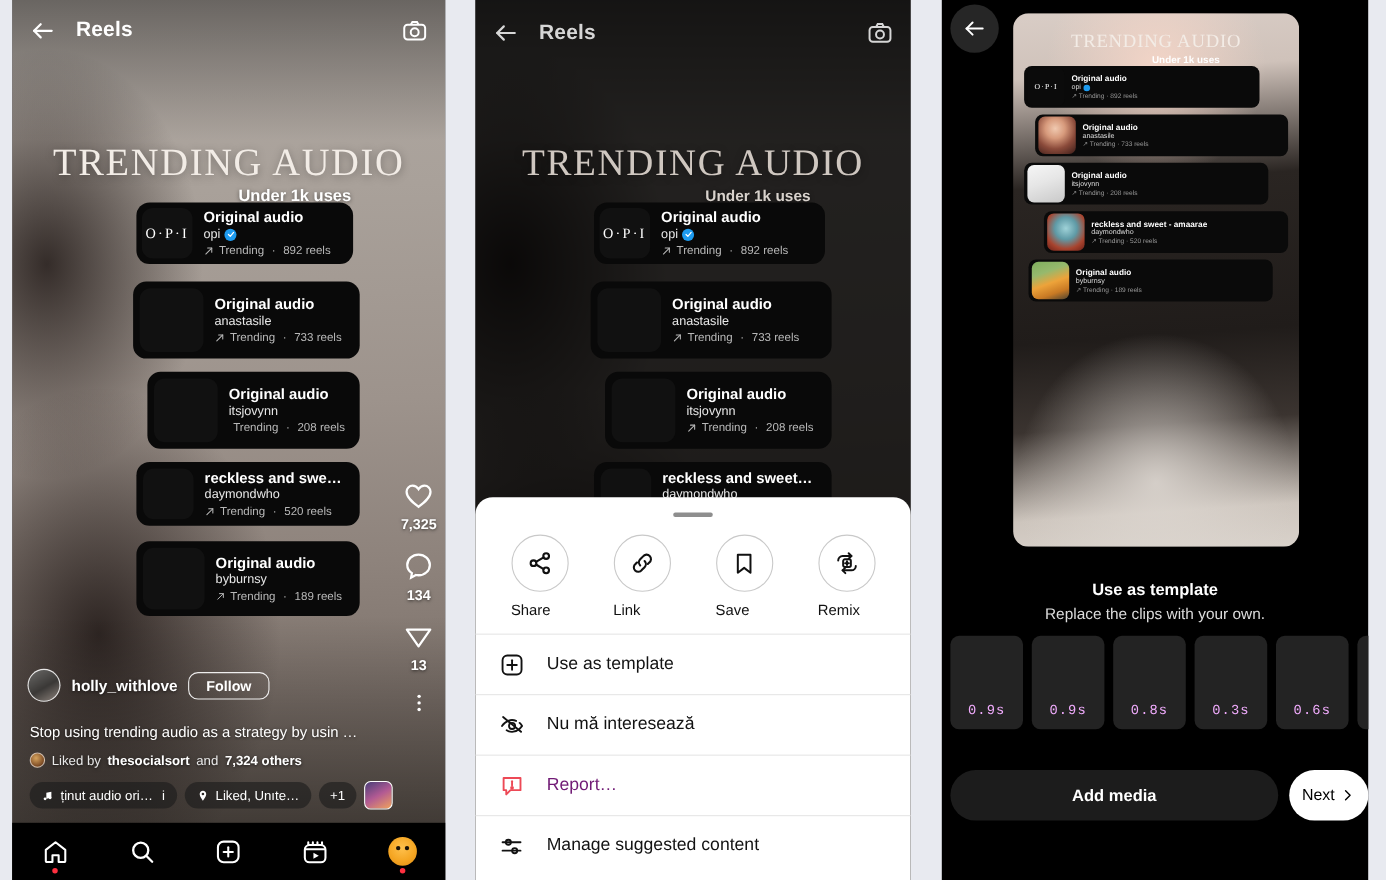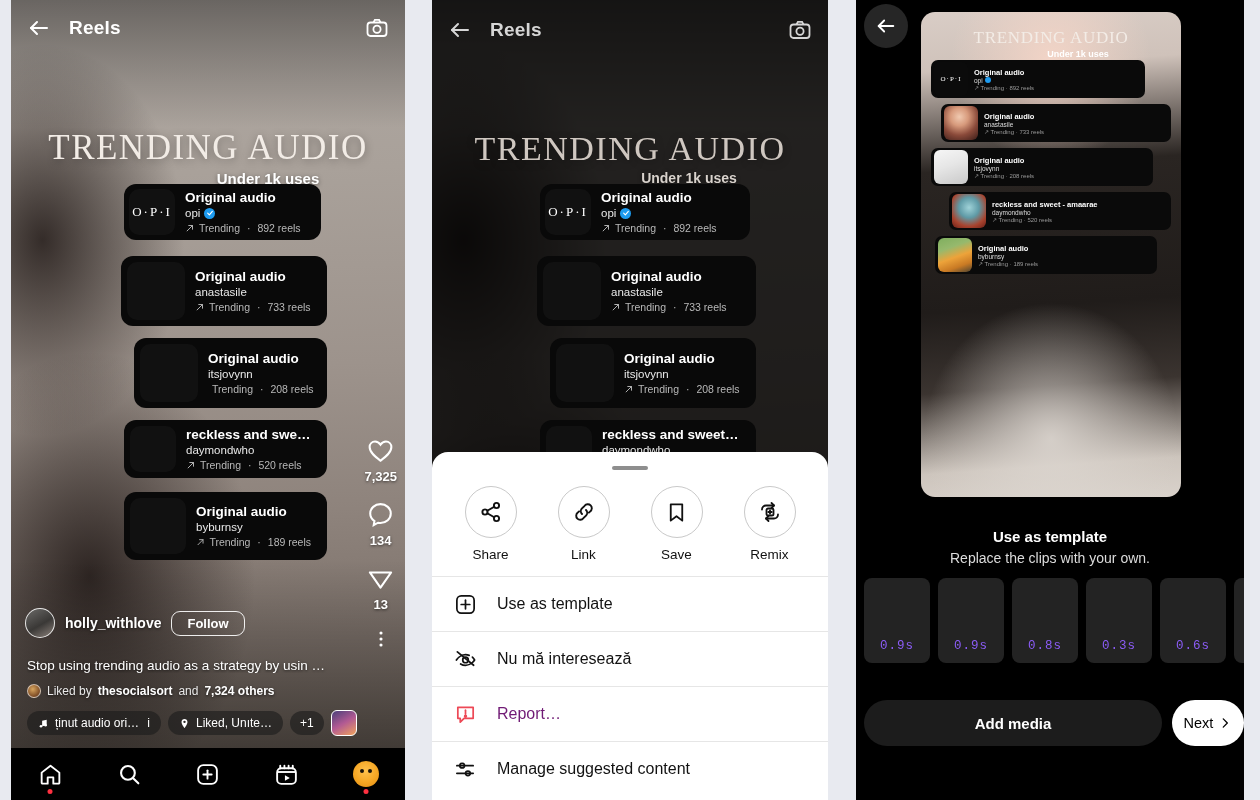--- a/index.html
+++ b/index.html
@@ -126,21 +126,21 @@
   .pfp-nav:before{content:"";position:absolute;left:7px;top:8px;width:4px;height:4px;border-radius:50%;background:#1a1208;}
   .pfp-nav:after{content:"";position:absolute;left:15px;top:8px;width:4px;height:4px;border-radius:50%;background:#1a1208;}
 
   
   .sheet {
     position:absolute; left:0; right:0; bottom:0; top:452px;
     background:#fff; border-radius:16px 16px 0 0; z-index:20; overflow:hidden;
   }
   .grabber { width:36px;height:4px;border-radius:2px;background:#8e8e8e; margin:14px auto 0; }
   .sheet-actions { display:flex; justify-content:space-around; padding:16px 12px 14px; }
-  .sa { display:flex; flex-direction:column; align-items:center; gap:9px; }
+  .sa { display:flex; flex-direction:column; align-items:flex-start; gap:9px; }
   .sa .circle { width:52px;height:52px;border-radius:50%;border:1px solid #c9c9c9;
                 display:flex;align-items:center;justify-content:center; }
   .sa .lbl { font-size:13.5px; color:#111; }
   .sheet-sep { height:1px; background:#e6e6e6; }
   .sheet-item { display:flex; align-items:center; gap:20px; padding:18px 22px; height:54px; }
   .sheet-item .txt { font-size:16px; color:#121212; }
   .sheet-item.danger .txt { color:#701a75; }
 
   
   .p3 { position:absolute; inset:0; background:#000; }
@@ -160,21 +160,21 @@
       linear-gradient(176deg,#d9cdc6 0%, #cfc2ba 12%, #2a2522 32%, #201c1a 60%, #3b3430 76%, #cdc5bd 92%, #d9d2cb 100%);
   }
   .p3-title { position:absolute; left:0; right:0; top:528px; text-align:center;
               color:#fff; font-size:15px; font-weight:bold; z-index:9; }
   .p3-sub { position:absolute; left:0; right:0; top:550px; text-align:center;
             color:#dcdcdc; font-size:14px; z-index:9; }
   .clips { position:absolute; left:8px; top:578px; display:flex; gap:8px; z-index:9; }
   .clip { width:66px;height:85px;border-radius:8px;background:#232323;
           position:relative; flex:none; }
   .clip .dur { position:absolute; left:0; right:0; bottom:10px; text-align:center;
-               color:#8b5cf6; font-size:12.5px; font-family:"Liberation Mono", monospace; letter-spacing:1px;}
+               color:#f0abfc; font-size:12.5px; font-family:"Liberation Mono", monospace; letter-spacing:1px;}
   .p3-footer { position:absolute; left:8px; right:0; top:700px; display:flex; align-items:center; gap:10px; z-index:9; }
   .addmedia { flex:1; height:46px; border-radius:23px; background:#1c1c1c; color:#fff;
               display:flex; align-items:center; justify-content:center; font-size:15px; font-weight:bold; }
   .nextbtn { width:72px; height:46px; border-radius:23px; background:#fff; color:#000;
              display:flex; align-items:center; justify-content:center; gap:5px; font-size:14.5px; }
 
   
   .mini-ta { position:absolute; left:0; right:0; top:16px; text-align:center; z-index:3; }
   .mini-ta .t { font-family:"Liberation Serif", serif; color:#f3ece6; font-size:17px; letter-spacing:.7px; }
   .mini-ta .s { color:#fff; font-size:9px; font-weight:bold; margin-top:1px; }

